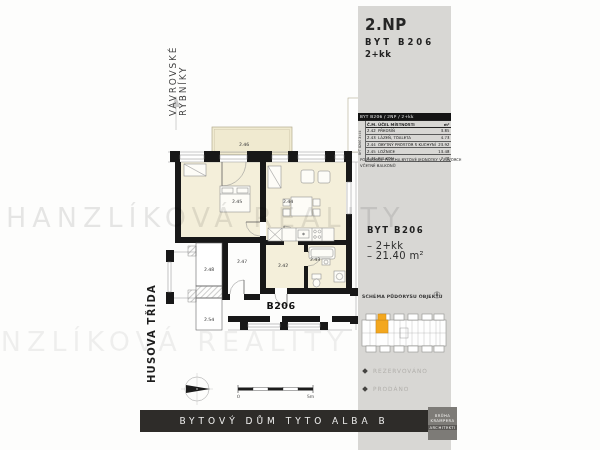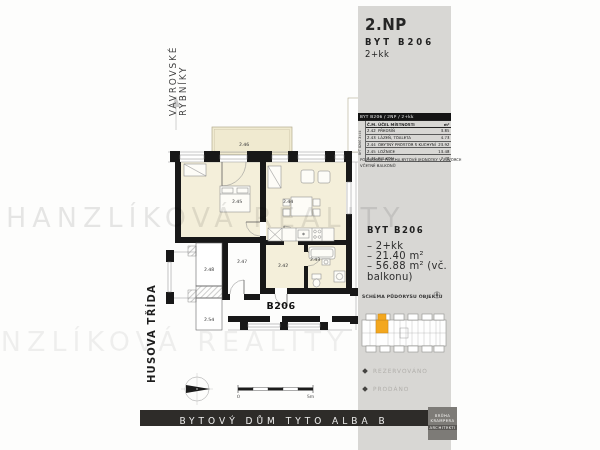--- a/index.html
+++ b/index.html
@@ -3,21 +3,21 @@
 <meta charset="utf-8">
 <style>
   html,body{margin:0;padding:0;}
   body{width:600px;height:450px;position:relative;overflow:hidden;background:#fdfdfc;
        font-family:"DejaVu Sans",sans-serif;}
   .abs{position:absolute;}
   
   #panel{left:358px;top:6px;width:93px;height:444px;background:#d8d7d4;z-index:3;}
   #floor{left:7px;top:10px;font-size:15px;font-weight:600;color:#262626;letter-spacing:.5px;}
   #unitname{left:7px;top:31px;font-size:8.5px;font-weight:700;color:#222;letter-spacing:3px;}
-  #layout{left:7px;top:43px;font-size:8.5px;font-weight:400;color:#222;letter-spacing:.5px;}
+  #layout{left:7px;top:43px;font-size:8.5px;font-weight:700;color:#222;letter-spacing:.5px;}
   #tbar{left:0;top:107px;width:93px;height:7px;background:#141414;color:#eee;
         font-size:4.2px;line-height:7px;padding-left:2px;box-sizing:border-box;letter-spacing:.3px;}
   #table{left:0;top:114px;width:93px;display:flex;border-top:.7px solid #222;}
   #sidecell{width:7px;border-right:.5px solid #666;position:relative;}
   #sidecell span{position:absolute;left:0;top:34px;transform:rotate(-90deg);transform-origin:0 0;
         font-size:3.2px;white-space:nowrap;color:#333;}
   #rows{flex:1;}
   .trow{display:flex;align-items:center;height:5.8px;border-bottom:.5px solid #5a5a5a;
         font-size:3.9px;color:#222;}
   .trow.head{height:6px;font-weight:700;border-bottom:.7px solid #222;}
@@ -27,21 +27,21 @@
   .note{left:2px;font-size:3.9px;color:#333;white-space:nowrap;}
   #sumtitle{left:9px;top:219px;font-size:8.5px;font-weight:700;color:#1f1f1f;letter-spacing:1.5px;}
   .sumitem{left:9px;font-size:10px;color:#2e2e2e;letter-spacing:.3px;}
   #schtitle{left:4px;top:288px;font-size:4.6px;font-weight:700;color:#333;letter-spacing:.2px;}
   #north2{left:74px;top:284px;}
   #schema{left:2px;top:298px;}
   .leg{left:5px;display:flex;align-items:center;}
   .leg .mark{width:4px;height:4px;background:#454441;transform:rotate(45deg);flex:0 0 auto;}
   .leg .lab{padding-left:6px;font-size:5.8px;color:#b3b1ad;letter-spacing:1px;}
   
-  #bar{left:140px;top:410px;width:288px;height:16px;background:#2e2c29;z-index:10;
+  #bar{left:140px;top:410px;width:288px;height:22px;background:#2e2c29;z-index:10;
        color:#efefee;font-size:9px;line-height:22px;text-align:center;letter-spacing:4px;font-weight:500;}
   #logo{left:428px;top:407px;width:29px;height:33px;background:#7d7b77;z-index:10;
         text-align:center;padding-top:6px;box-sizing:border-box;}
   #logo div{font-size:3.8px;line-height:5px;color:#f0efed;letter-spacing:.4px;}
   #logo div:last-child{background:rgba(0,0,0,.28);margin-top:2px;}
   
   .vtext{writing-mode:vertical-rl;transform:rotate(180deg);color:#3f3f3f;z-index:4;}
   #street-top{left:168px;top:16px;height:100px;font-size:9px;letter-spacing:1.8px;font-weight:500;}
   #street-top span{display:block;}
   #street-bottom{left:146px;top:283px;height:100px;font-size:10px;font-weight:600;
@@ -283,21 +283,20 @@
       </div>
     </div>
   </div>
 
   <div class="abs note" style="top:151px">POZNÁMKA: PLOCHA BYTOVÉ JEDNOTKY V ZÁVORCE</div>
   <div class="abs note" style="top:157px">VČETNĚ BALKONŮ</div>
 
   <div id="sumtitle" class="abs">BYT B206</div>
   <div class="abs sumitem" style="top:234px">– 2+kk</div>
   <div class="abs sumitem" style="top:244px">– 21.40 m²</div>
-  <div class="abs sumitem" style="top:254px">– 56.88 m² (vč. balkonu)</div>
 
   <div id="schtitle" class="abs">SCHÉMA PŮDORYSU OBJEKTU</div>
   <svg id="north2" class="abs" width="10" height="10" viewBox="0 0 10 10">
     <circle cx="5" cy="5" r="3.2" fill="none" stroke="#777" stroke-width=".6"></circle>
     <polygon points="5,1 3.8,6 6.2,6" fill="#555"></polygon>
   </svg>
 
   <svg id="schema" class="abs" width="89" height="58" viewBox="0 0 89 58">
     <g fill="#fefefe" stroke="#8f8f8c" stroke-width=".6">
       <rect x="2" y="16" width="84" height="26"></rect>

